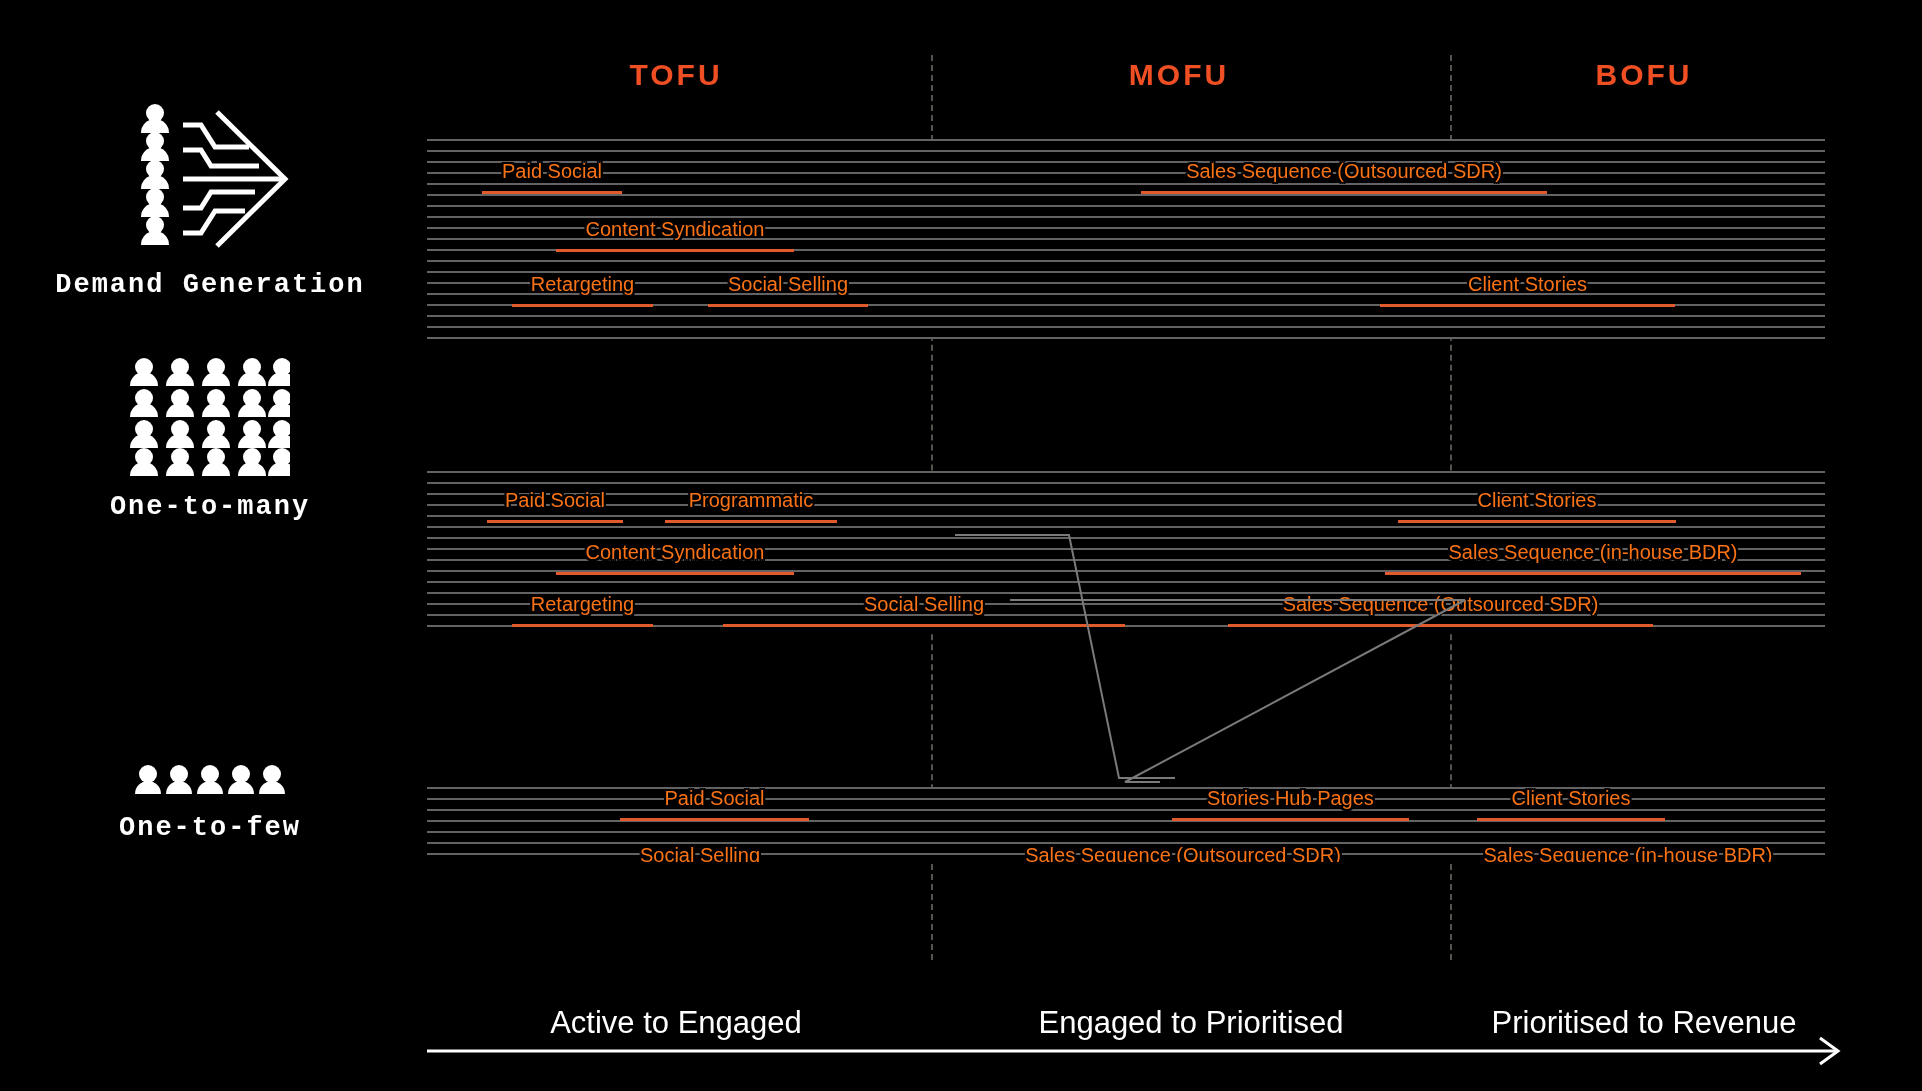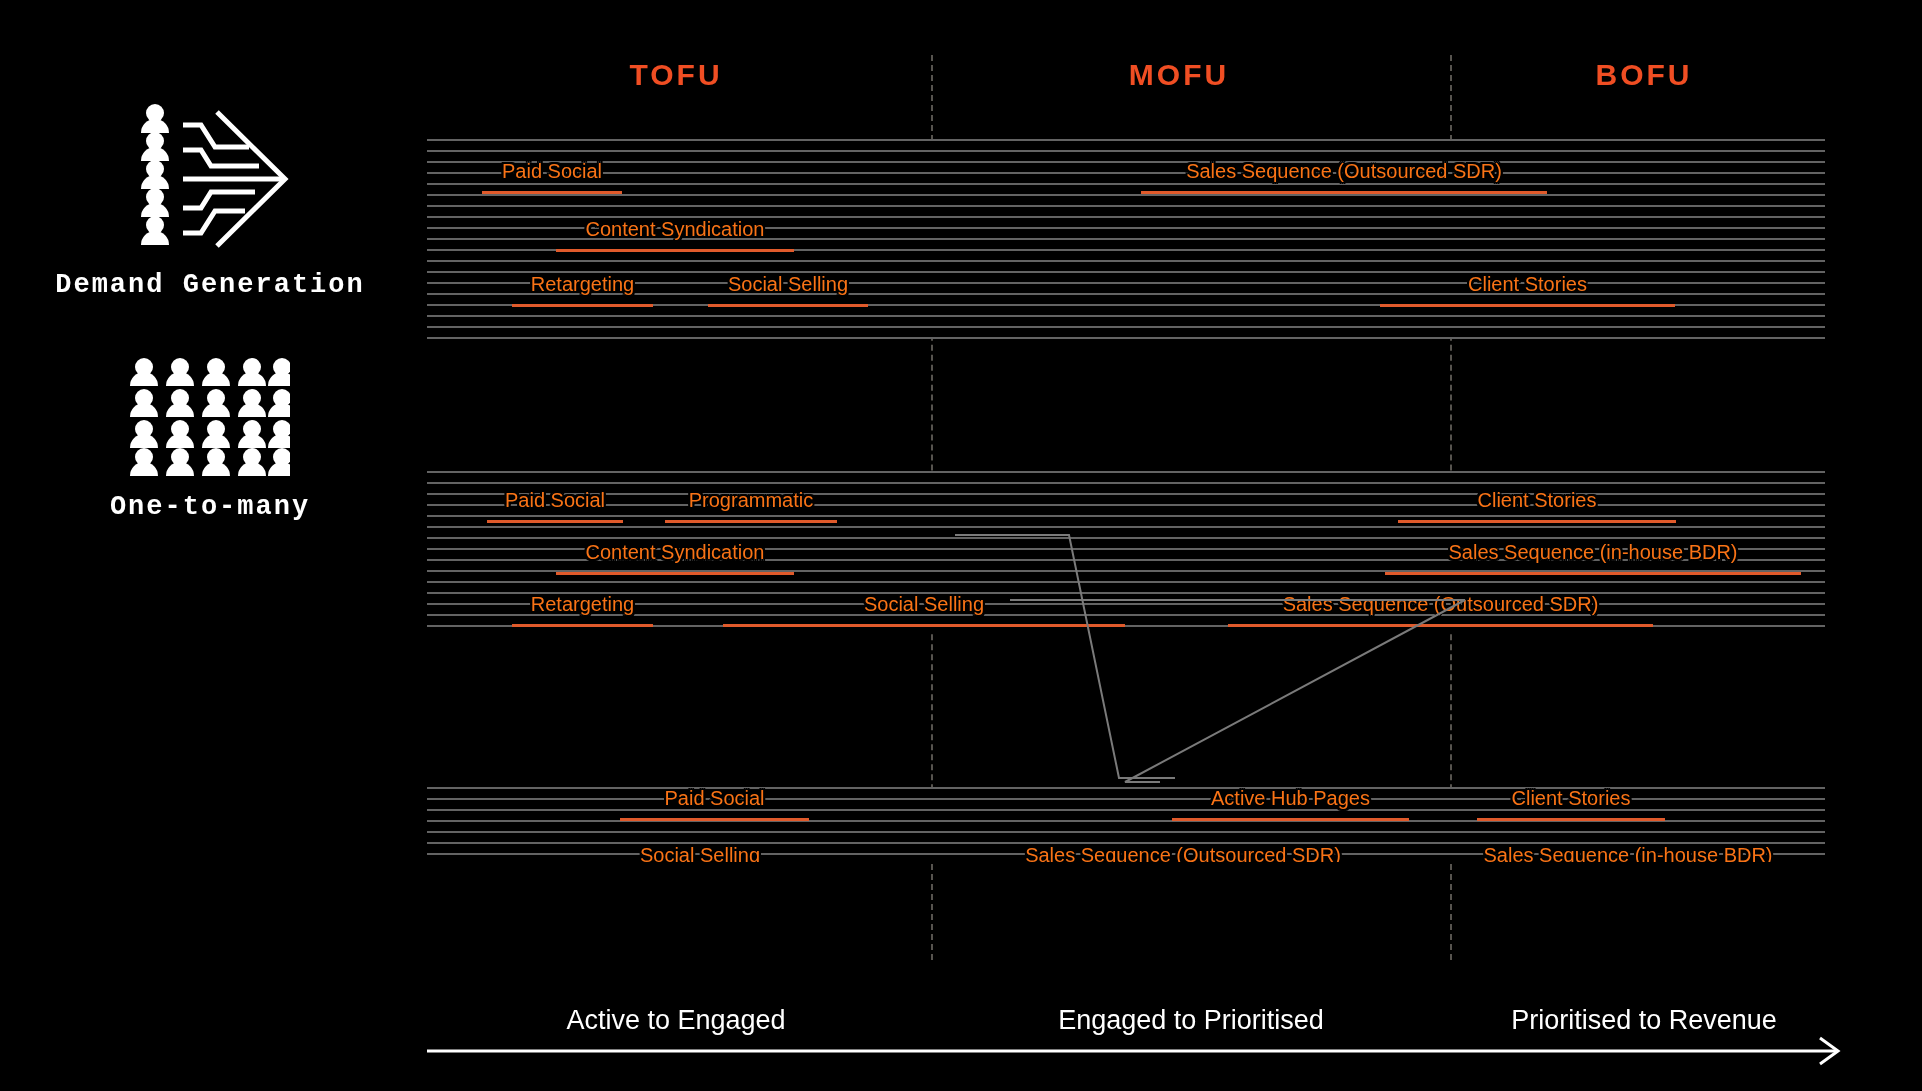--- a/index.html
+++ b/index.html
@@ -56,21 +56,21 @@
   .chip .rule{
     display:block;position:absolute;left:0;height:3px;background:#e05a2b;
   }
 
   
   .connectors{position:absolute;left:0;top:0;width:1922px;height:1091px;pointer-events:none;}
 
   
   .foot-label{
     position:absolute;top:1005px;
-    font-size:27px;color:#fff;text-align:center;white-space:nowrap;
+    font-size:31px;color:#fff;text-align:center;white-space:nowrap;
   }
   .axis{position:absolute;left:0;top:0;width:1922px;height:1091px;pointer-events:none;}
 </style>
 </head>
 <body>
 
 <div id="stage">
 
   <div class="col-head" id="ch0" style="left: 476px; width: 400px;">TOFU</div>
   <div class="col-head" id="ch2" style="left: 1444px; width: 400px;">BOFU</div>
@@ -222,30 +222,47 @@
           <span class="txt">Social Selling</span>
           <span class="rule" style="width: 402px; top: 30px;"></span>
         </div>
         <div class="chip" style="left: 801px; width: 425px; top: 123px;">
           <span class="txt">Sales Sequence (Outsourced SDR)</span>
           <span class="rule" style="width: 425px; top: 30px;"></span>
         </div>
       </div>
   </div>
 
+  <div class="rail" style="top:765px">
+    <svg class="rail-icon" width="150" height="32" viewBox="0 0 150 32">
+      <g fill="#fff">
+        <circle cx="13" cy="9" r="9"></circle>
+          <path d="M0 29a13 13 0 0 1 26 0z"></path>
+        <circle cx="44" cy="9" r="9"></circle>
+          <path d="M31 29a13 13 0 0 1 26 0z"></path>
+        <circle cx="75" cy="9" r="9"></circle>
+          <path d="M62 29a13 13 0 0 1 26 0z"></path>
+        <circle cx="106" cy="9" r="9"></circle>
+          <path d="M93 29a13 13 0 0 1 26 0z"></path>
+        <circle cx="137" cy="9" r="9"></circle>
+          <path d="M124 29a13 13 0 0 1 26 0z"></path>
+      </g>
+    </svg>
+    <div class="rail-label">One-to-few</div>
+  </div>
 
   <div class="band" id="band2" style="top: 787px; height: 75px;">
     <div class="stripes"></div>
     <div class="band-inner" id="band2-items">
         <div class="chip" style="left: 193px; width: 189px; top: 1px;">
           <span class="txt">Paid Social</span>
           <span class="rule" style="width: 189px; top: 30px;"></span>
         </div>
         <div class="chip" style="left: 745px; width: 237px; top: 1px;">
-          <span class="txt">Active Hub Pages</span>
+          <span class="txt">Stories Hub Pages</span>
           <span class="rule" style="width: 237px; top: 30px;"></span>
         </div>
         <div class="chip" style="left: 1050px; width: 188px; top: 1px;">
           <span class="txt">Client Stories</span>
           <span class="rule" style="width: 188px; top: 30px;"></span>
         </div>
         <div class="chip" style="left: 30px; width: 486px; top: 58px;">
           <span class="txt">Social Selling</span>
         </div>
         <div class="chip" style="left: 548px; width: 416px; top: 58px;">

